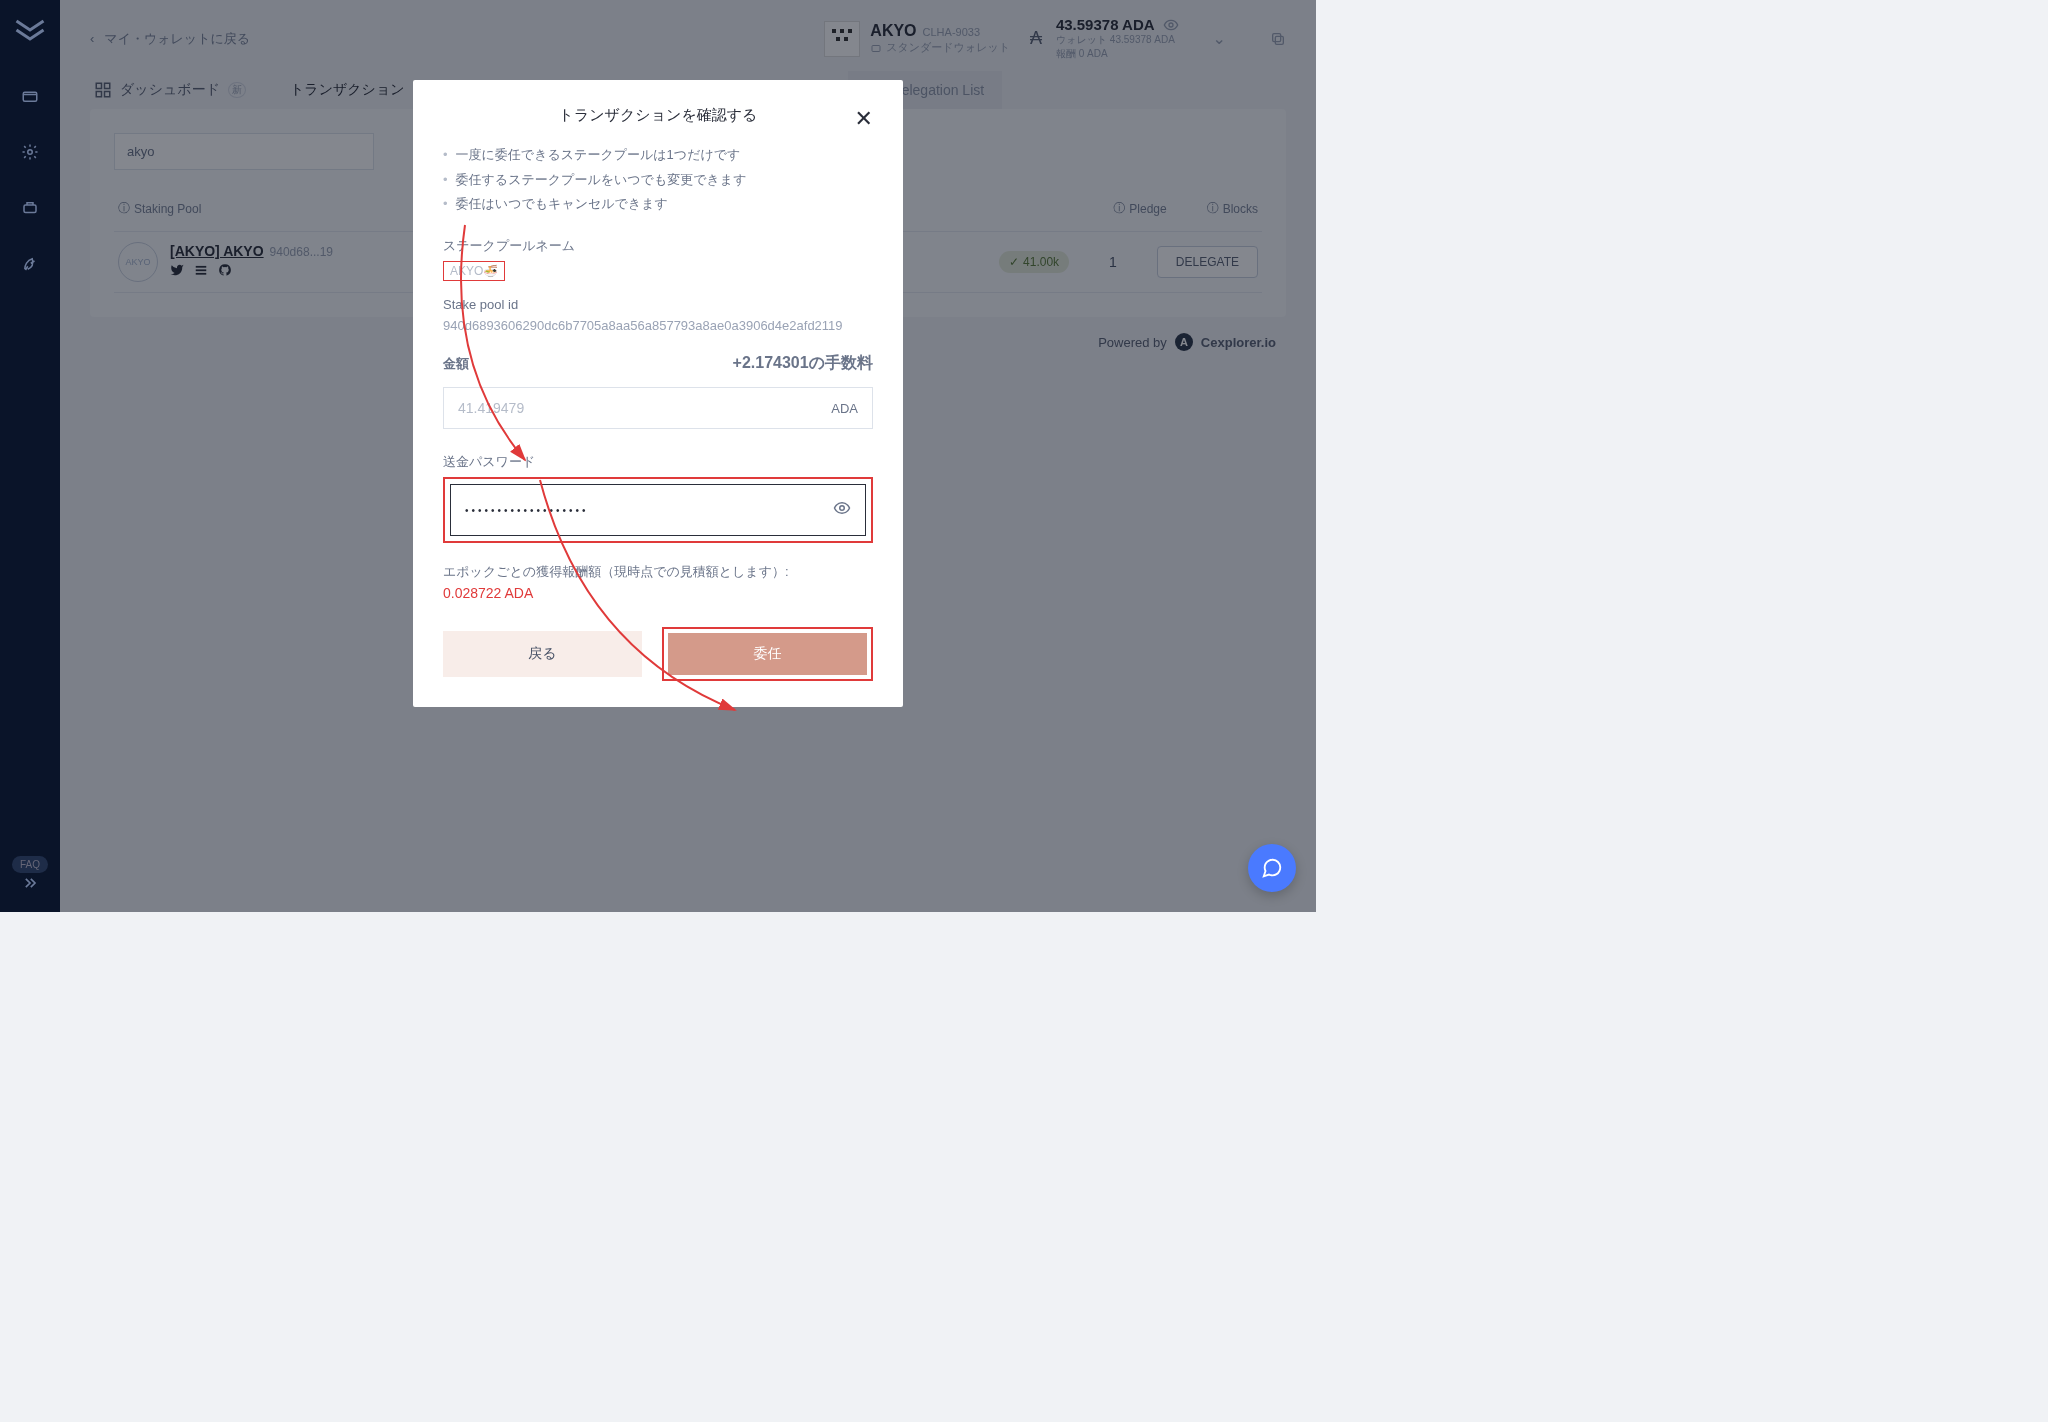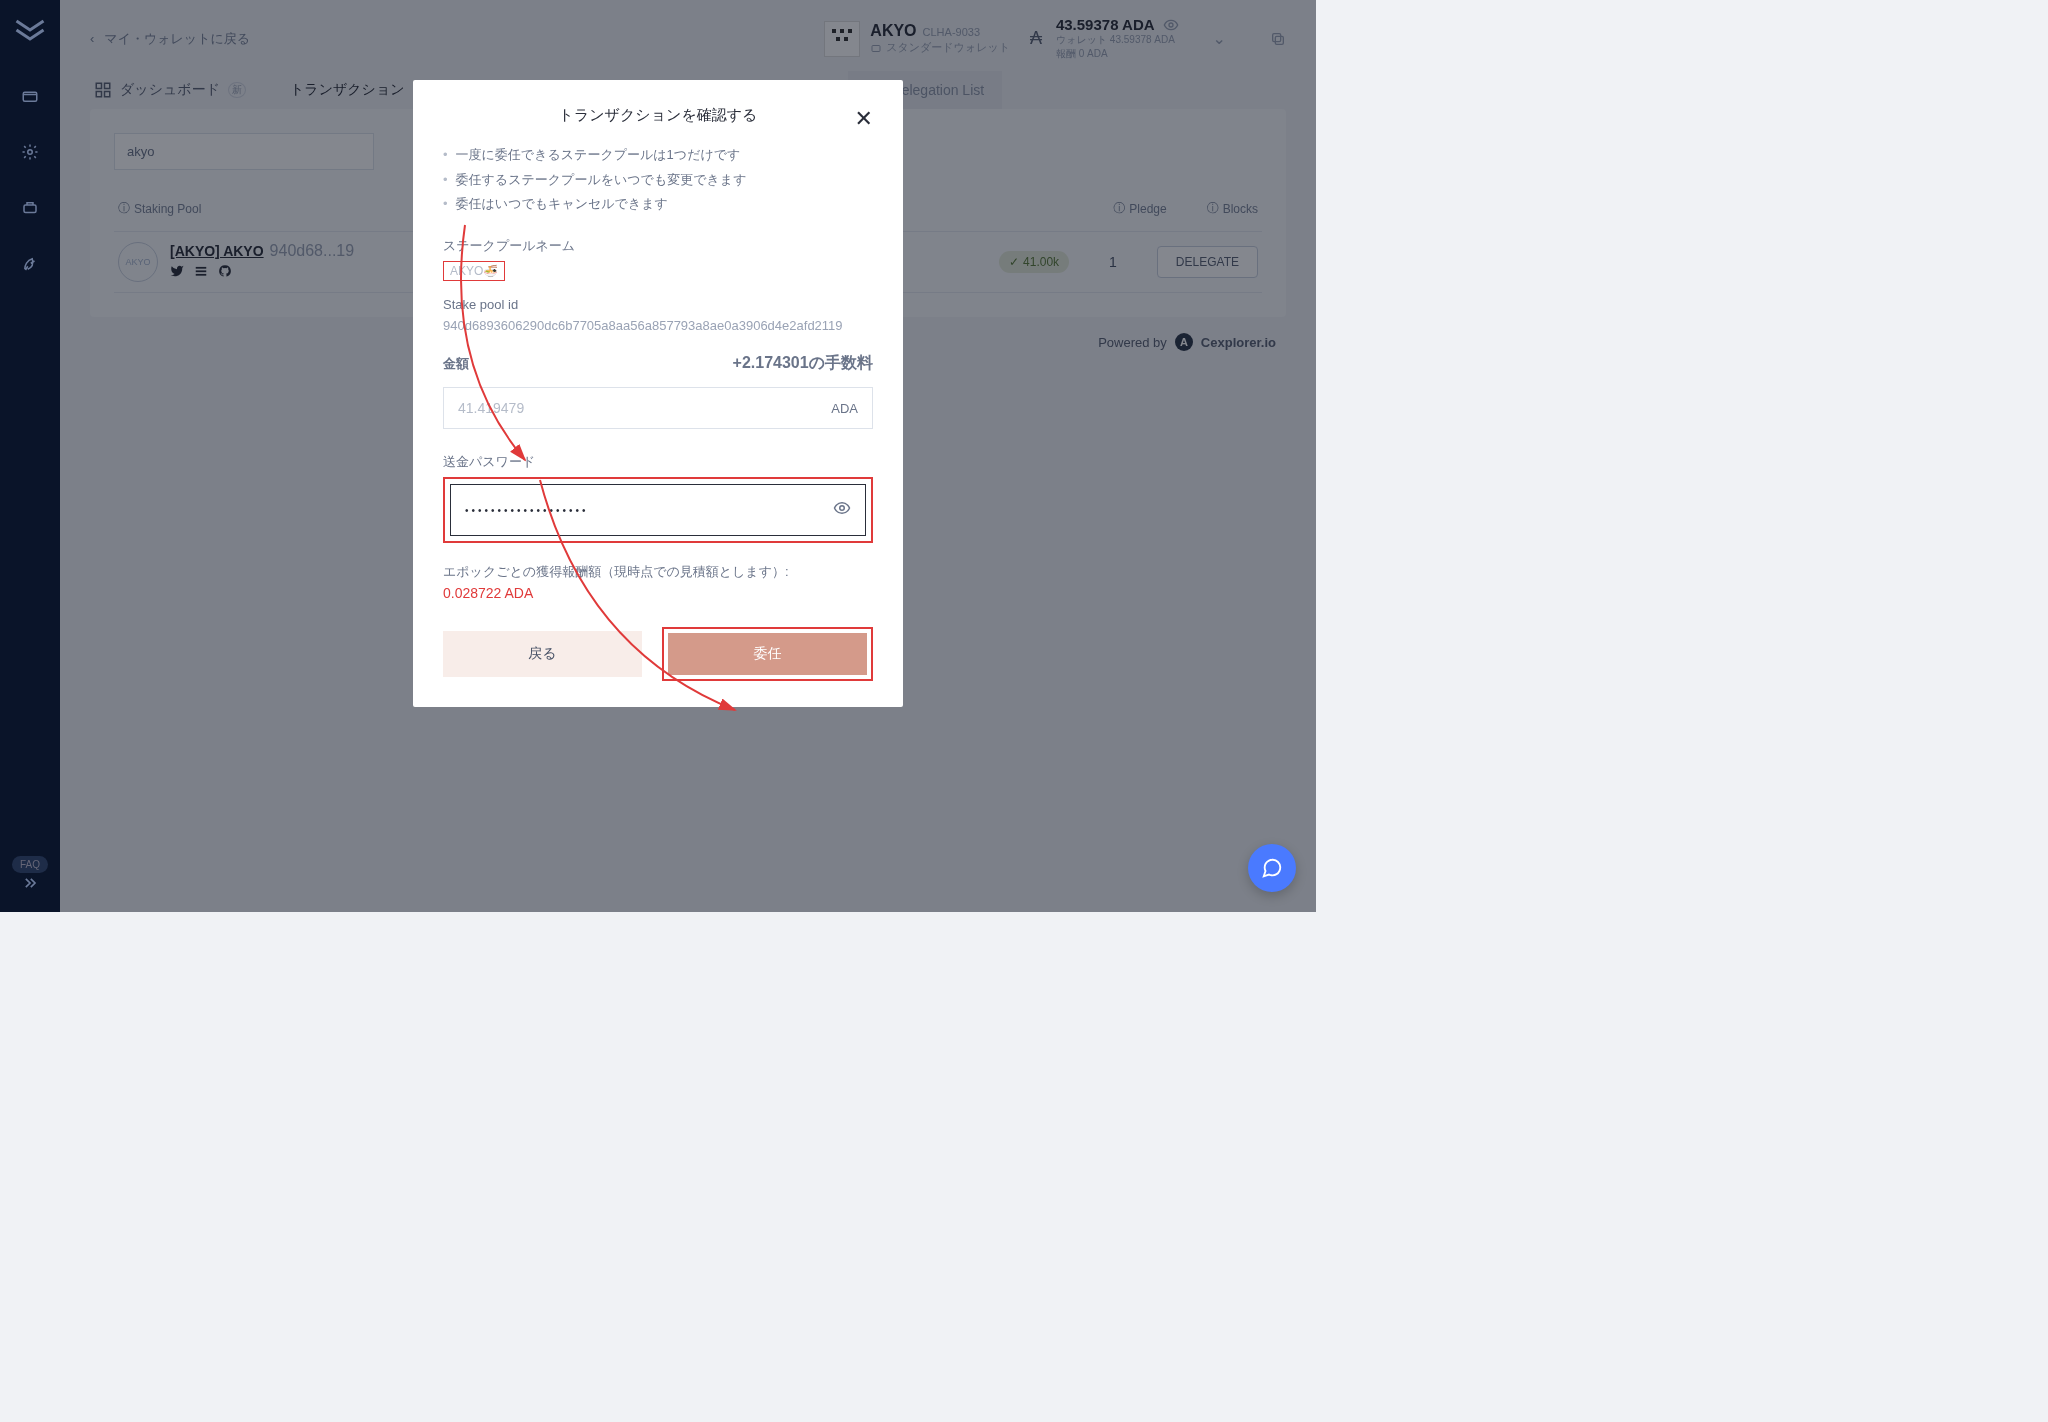--- a/index.html
+++ b/index.html
@@ -123,21 +123,21 @@
   display: flex;
   align-items: center;
   gap: 12px;
   padding: 10px 4px;
   border-top: 1px solid #e2e6ee;
   border-bottom: 1px solid #e2e6ee;
 }
 .pool-avatar { width: 40px; height: 40px; border-radius: 50%; border: 1px solid #c8d0de; display:flex; align-items:center; justify-content:center; font-size:9px; color:#a8b6cf; }
 .pool-name-row { display: flex; align-items: baseline; gap: 6px; }
 .pool-ticker { font-size: 14px; font-weight: 600; color: #2a2e3a; text-decoration: underline; }
-.pool-hash { font-size: 16px; color: #9aa3b5; }
+.pool-hash { font-size: 12px; color: #9aa3b5; }
 .pool-icons { display: flex; gap: 10px; color: #2a2e3a; margin-top: 4px; }
 .pool-metrics { margin-left: auto; display: flex; align-items: center; gap: 40px; }
 .pledge-badge { background: #e3e9d8; color: #5a7a3a; padding: 4px 10px; border-radius: 12px; font-size: 12px; display:flex; gap:4px; align-items:center; }
 .blocks-val { font-size: 14px; color: #4a5468; }
 .delegate-btn { border: 1px solid #c8d0de; padding: 8px 18px; font-size: 12px; color: #5a6275; background: #fff; border-radius: 4px; cursor:pointer; }
 
 .powered-by { display:flex; justify-content:flex-end; align-items:center; gap:8px; padding: 16px 40px; font-size: 13px; color: #5a6275; }
 .powered-by .cex-badge { width:18px; height:18px; border-radius:50%; background:#2b3648; color:#fff; display:flex; align-items:center; justify-content:center; font-size:11px; font-weight:700; }
 
 

